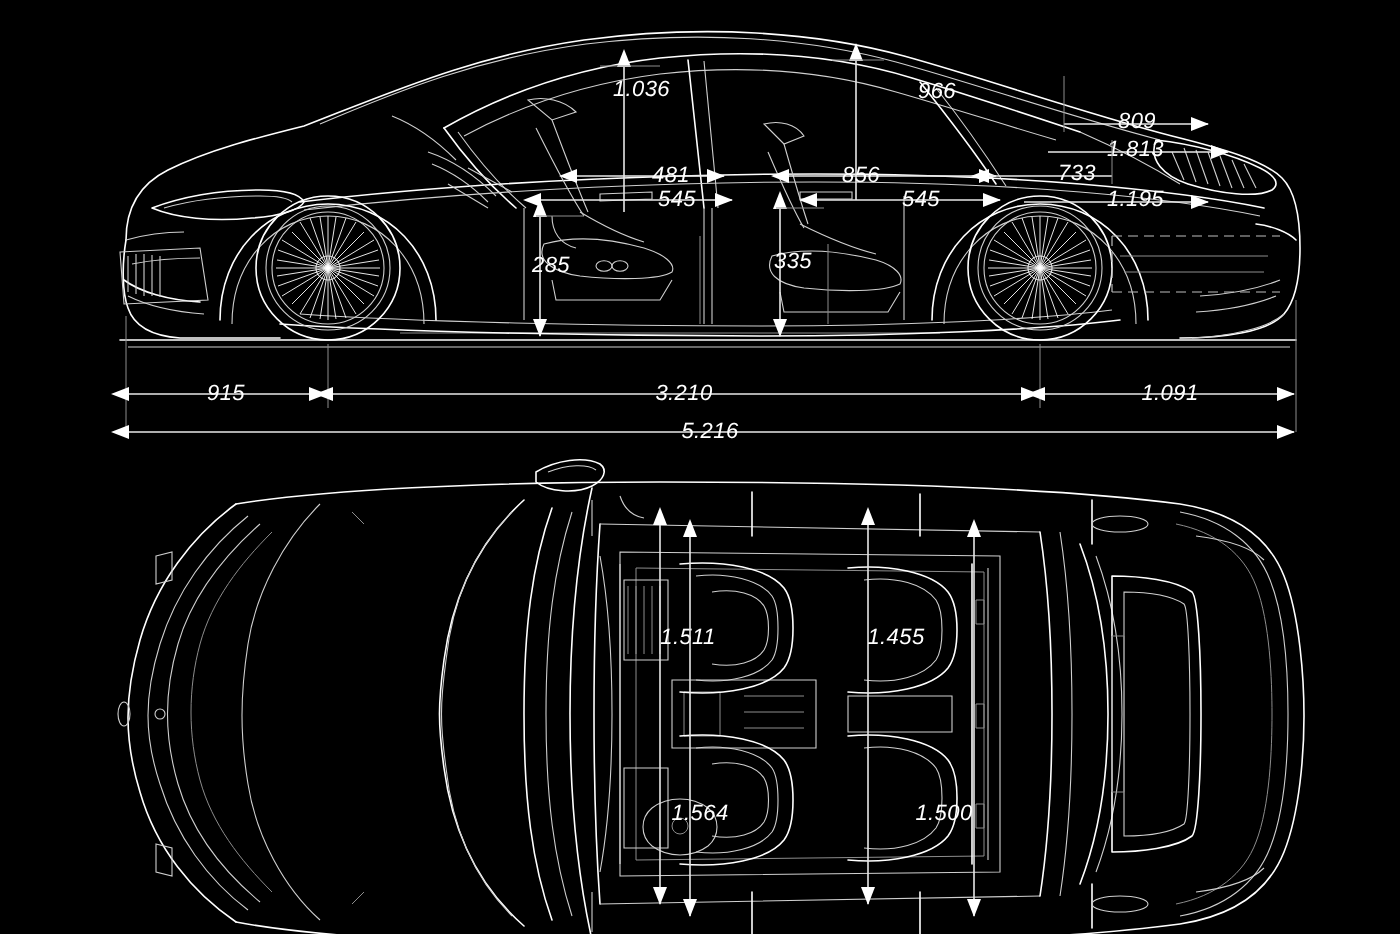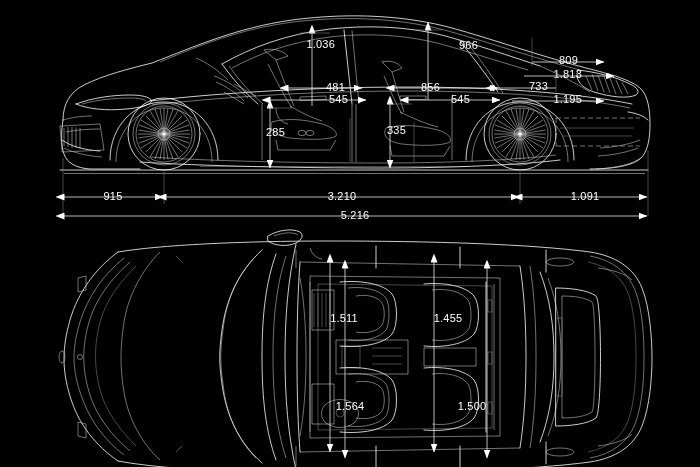--- a/index.html
+++ b/index.html
@@ -3,21 +3,21 @@
 <meta charset="utf-8">
 <title>Vehicle Dimension Blueprint</title>
 <style>
   html,body{margin:0;padding:0;background:#000;}
   body{
     width:700px;height:467px;overflow:hidden;
     font-family:"Liberation Sans", sans-serif;
     background:#000;
     position:relative;
   }
-  #stage{position:absolute;inset:0;width:700px;height:467px;background:#000;}
+  #stage{position:absolute;inset:0;width:700px;height:467px;background:#000;font-style:italic;}
   svg{display:block;}
   .ln{fill:none;stroke:#ffffff;stroke-width:0.8;stroke-linecap:round;stroke-linejoin:round;}
   .ln-dim{fill:none;stroke:#e8e8e8;stroke-width:0.8;}
   .ln-thin{fill:none;stroke:#cfcfcf;stroke-width:0.55;}
   .ln-faint{fill:none;stroke:#8d8d8d;stroke-width:0.5;}
   .ln-dash{fill:none;stroke:#bdbdbd;stroke-width:0.6;stroke-dasharray:5 3;}
   .arrow{fill:#ffffff;stroke:none;}
   .dimtext{fill:#ffffff;font-family:"Liberation Sans", sans-serif;font-size:11px;letter-spacing:0.2px;}
   .spoke{fill:none;stroke:#ffffff;stroke-width:0.45;}
 </style>

